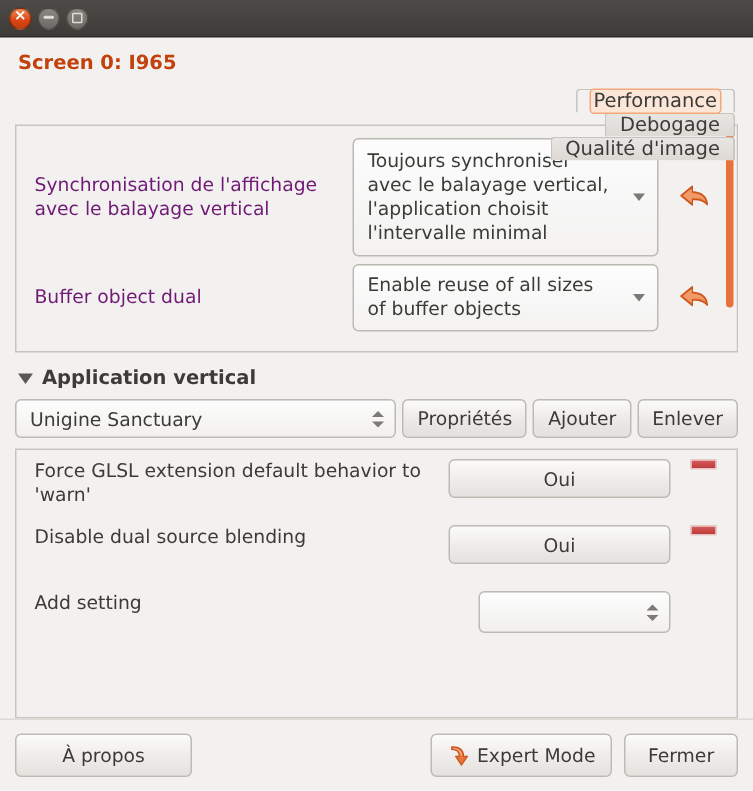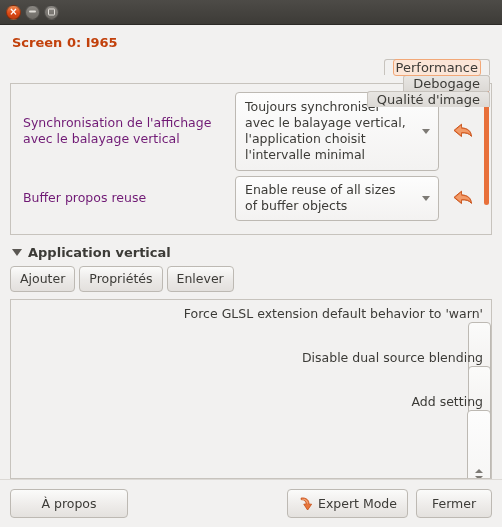--- a/index.html
+++ b/index.html
@@ -271,25 +271,24 @@
   }
 
   .apppanel {
     flex: 1 1 auto;
     padding: 6px 0 0 0;
     box-sizing: border-box;
     overflow: hidden;
   }
   .arow {
     display: flex;
-    align-items: flex-end;
+    align-items: flex-start;
     height: 44px;
     padding-left: 12px;
     box-sizing: border-box;
-    flex-direction: column;
   }
   .arow .alabel {
     flex: 1 1 auto;
     font-size: 12.5px;
     line-height: 16px;
     color: #3c3b37;
     padding-right: 8px;
   }
   .oui-btn {
     flex: 0 0 148px;
@@ -407,21 +406,21 @@
           </div>
           <div class="revert">
             <svg width="24" height="20" viewBox="0 0 24 20" aria-hidden="true">
               <path d="M10.5 3.2 L3.0 9.4 L10.5 15.6 L10.5 12.0 C15.0 11.6 18.0 12.4 20.5 15.4 C20.2 10.0 16.6 7.2 10.5 6.8 Z" fill="#e8763c" stroke="#c9551d" stroke-width="1" stroke-linejoin="round"></path>
               <path d="M10.2 4.6 L4.4 9.4 L10.2 14.1 L10.2 11.1 C14.6 10.6 17.4 11.2 19.2 13.2 C18.4 9.8 15.6 8.2 10.2 7.8 Z" fill="#f6a878" opacity="0.75"></path>
             </svg>
           </div>
         </div>
 
         <div class="srow r2">
-          <div class="slabel">Buffer propos reuse</div>
+          <div class="slabel">Buffer object dual</div>
           <div class="combo buffer">
             <div class="ctext">Enable reuse of all sizes of buffer objects</div>
             <div class="carrow">
                 <div class="tri-down"></div>
               </div>
           </div>
           <div class="revert">
             <svg width="24" height="20" viewBox="0 0 24 20" aria-hidden="true">
               <path d="M10.5 3.2 L3.0 9.4 L10.5 15.6 L10.5 12.0 C15.0 11.6 18.0 12.4 20.5 15.4 C20.2 10.0 16.6 7.2 10.5 6.8 Z" fill="#e8763c" stroke="#c9551d" stroke-width="1" stroke-linejoin="round"></path>
               <path d="M10.2 4.6 L4.4 9.4 L10.2 14.1 L10.2 11.1 C14.6 10.6 17.4 11.2 19.2 13.2 C18.4 9.8 15.6 8.2 10.2 7.8 Z" fill="#f6a878" opacity="0.75"></path>
@@ -434,22 +433,29 @@
         <div class="scroll-thumb" style="height:118px;"></div>
       </div>
     </div>
 
     <div class="appheader">
       <div class="disc"></div>
       <span>Application vertical</span>
     </div>
 
     <div class="approw">
+      <div class="appcombo">
+        <div class="ctext">Unigine Sanctuary</div>
+        <div class="spin">
+          <div class="tri-up"></div>
+          <div class="tri-down" style="border-top-width:4.5px;border-left-width:4px;border-right-width:4px;"></div>
+        </div>
+      </div>
+      <button class="btn">Propriétés</button>
       <button class="btn">Ajouter</button>
-      <button class="btn">Propriétés</button>
       <button class="btn">Enlever</button>
     </div>
 
     <div class="panel apppanel">
 
       <div class="arow">
         <div class="alabel">Force GLSL extension default behavior to 'warn'</div>
         <div class="oui-btn">
           <span>Oui</span>
         </div>

